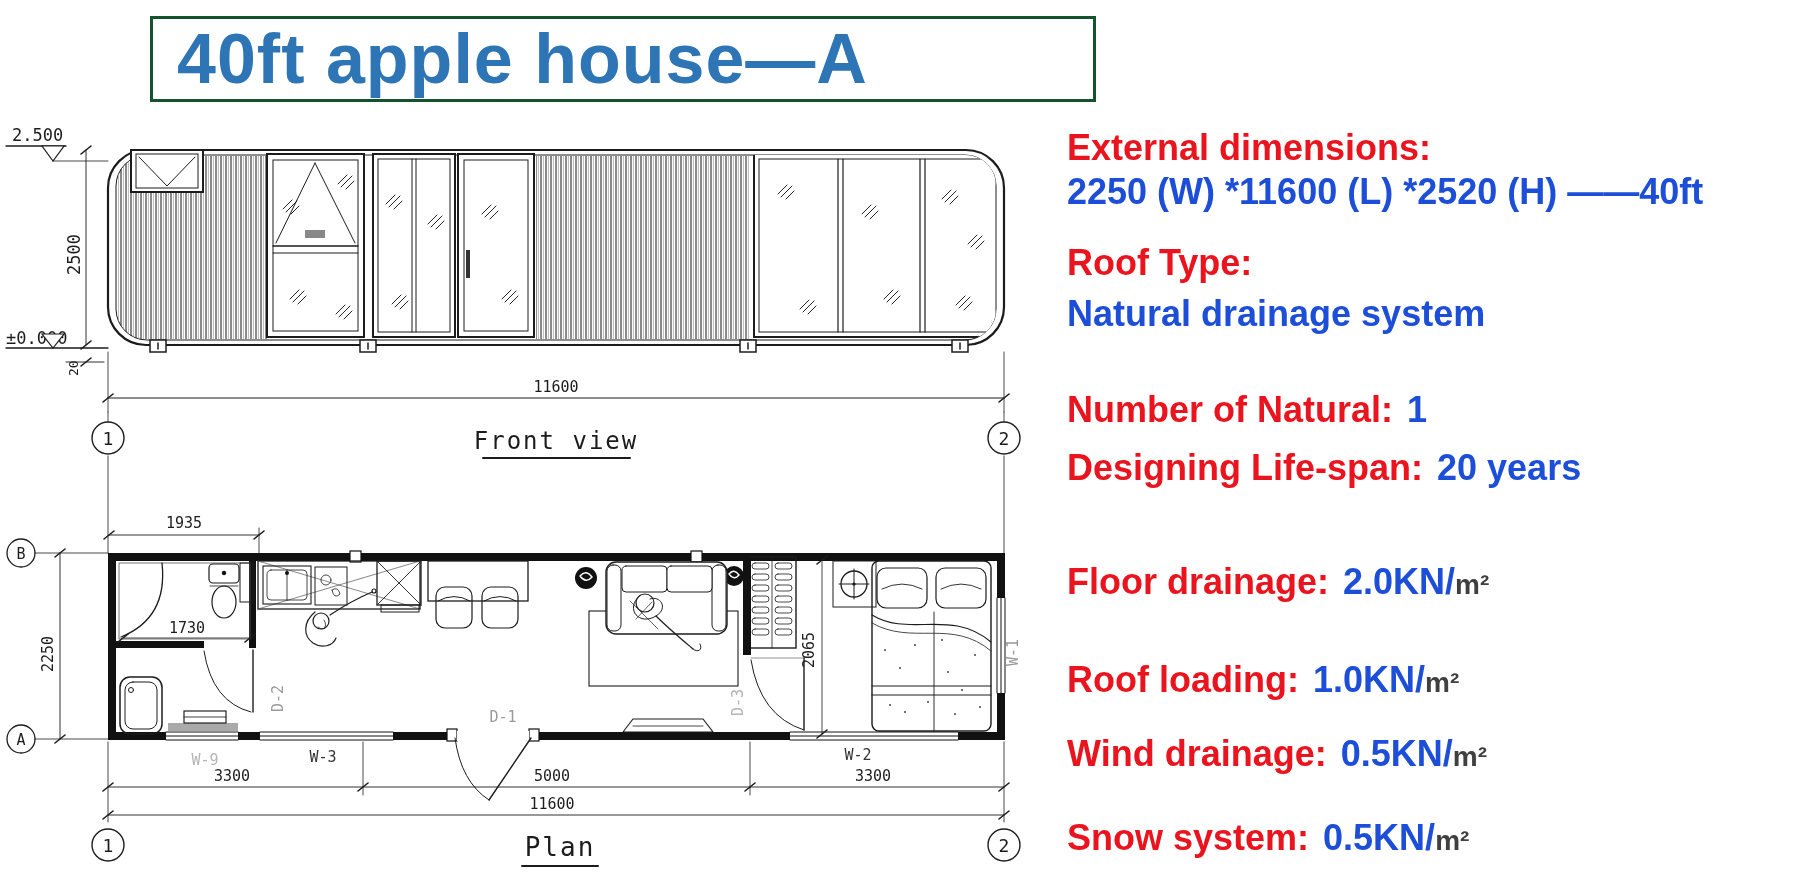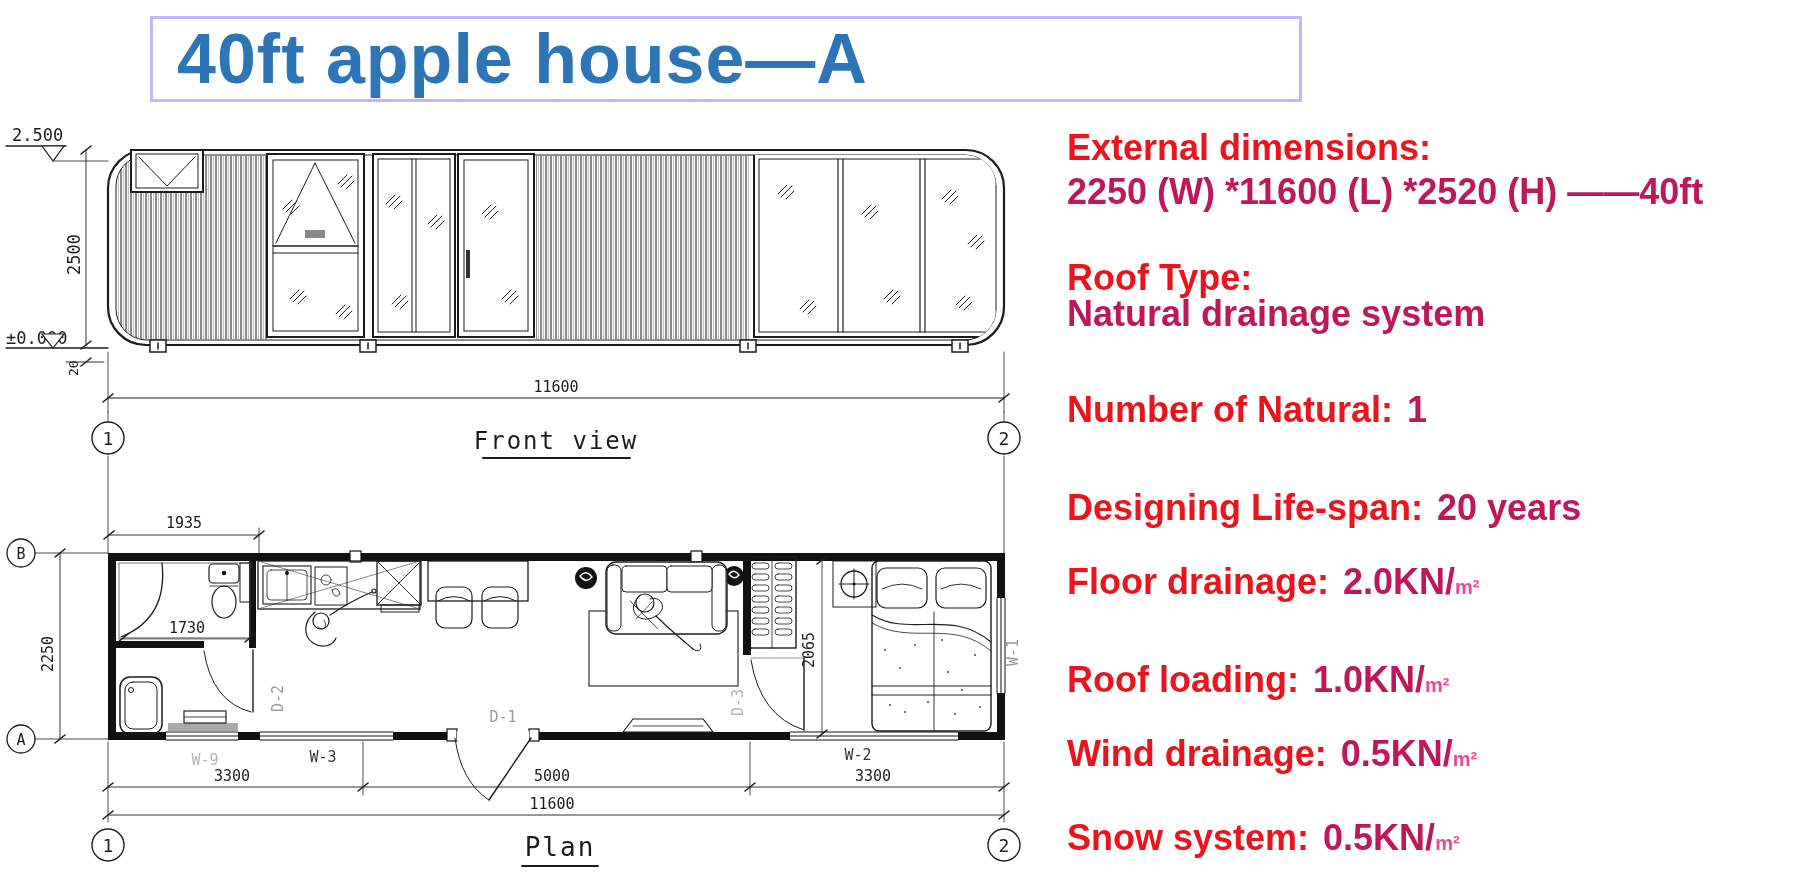--- a/index.html
+++ b/index.html
@@ -1,63 +1,63 @@
 <!DOCTYPE html>
 <html><head>
 <meta charset="utf-8">
 <style>
   html,body{margin:0;padding:0;}
   body{
     width:1811px;height:887px;position:relative;background:#ffffff;
     font-family:"Liberation Sans", sans-serif;overflow:hidden;
   }
   .title-box{
-    position:absolute;left:150px;top:16px;width:1152px;height:86px;
-    border:3px solid #c4b5fd;box-sizing:border-box;display:flex;align-items:center;
+    position:absolute;left:150px;top:16px;width:946px;height:86px;
+    border:3px solid #14532d;box-sizing:border-box;display:flex;align-items:center;
   }
   .title-box .t{
     color:#2e75b6;font-size:70px;font-weight:bold;letter-spacing:1px;
     padding-left:24px;white-space:nowrap;
   }
   .spec{position:absolute;left:1067px;white-space:nowrap;font-weight:bold;font-size:36px;line-height:1.1;}
   .spec .lab{color:#e9141d;}
-  .spec .val{color:#be185d;margin-left:14px;}
+  .spec .val{color:#1d4ed8;margin-left:14px;}
   .spec .val.block{margin-left:0;}
-  .spec .unit{font-size:20px;color:#ec4899;}
+  .spec .unit{font-size:28px;color:#404040;}
   svg text{font-family:"DejaVu Sans Mono","Liberation Mono", monospace;fill:#1c1c1c;}
   .t13{font-size:13px;} .t15{font-size:15px;} .t17{font-size:17px;}
   .t18{font-size:18px;} .t24{font-size:24px;letter-spacing:2px;} .t26{font-size:26px;letter-spacing:2px;}
   .ghost{fill:#b5b5b5;} .ghost2{fill:#9a9a9a;} .dk{fill:#333333;}
 </style>
 </head>
 <body>
 
 <div class="title-box">
   <span class="t">40ft apple house—A</span>
 </div>
 
 <div class="spec" style="top:128px">
   <span class="lab">External dimensions:</span>
 </div>
 <div class="spec" style="top:172px">
   <span class="val block">2250 (W) *11600 (L) *2520 (H) ——40ft</span>
 </div>
 
-<div class="spec" style="top:258px">
+<div class="spec" style="top:243px">
   <span class="lab">Roof Type:</span>
 </div>
 <div class="spec" style="top:294px">
   <span class="val block">Natural drainage system</span>
 </div>
 
 <div class="spec" style="top:390px">
   <span class="lab">Number of Natural:</span><span class="val">1</span>
 </div>
 
-<div class="spec" style="top:488px">
+<div class="spec" style="top:448px">
   <span class="lab">Designing Life-span:</span><span class="val">20 years</span>
 </div>
 
 <div class="spec" style="top:562px">
   <span class="lab">Floor drainage:</span><span class="val">2.0KN/</span><span class="unit">m²</span>
 </div>
 
 <div class="spec" style="top:660px">
   <span class="lab">Roof loading:</span><span class="val">1.0KN/</span><span class="unit">m²</span>
 </div>

